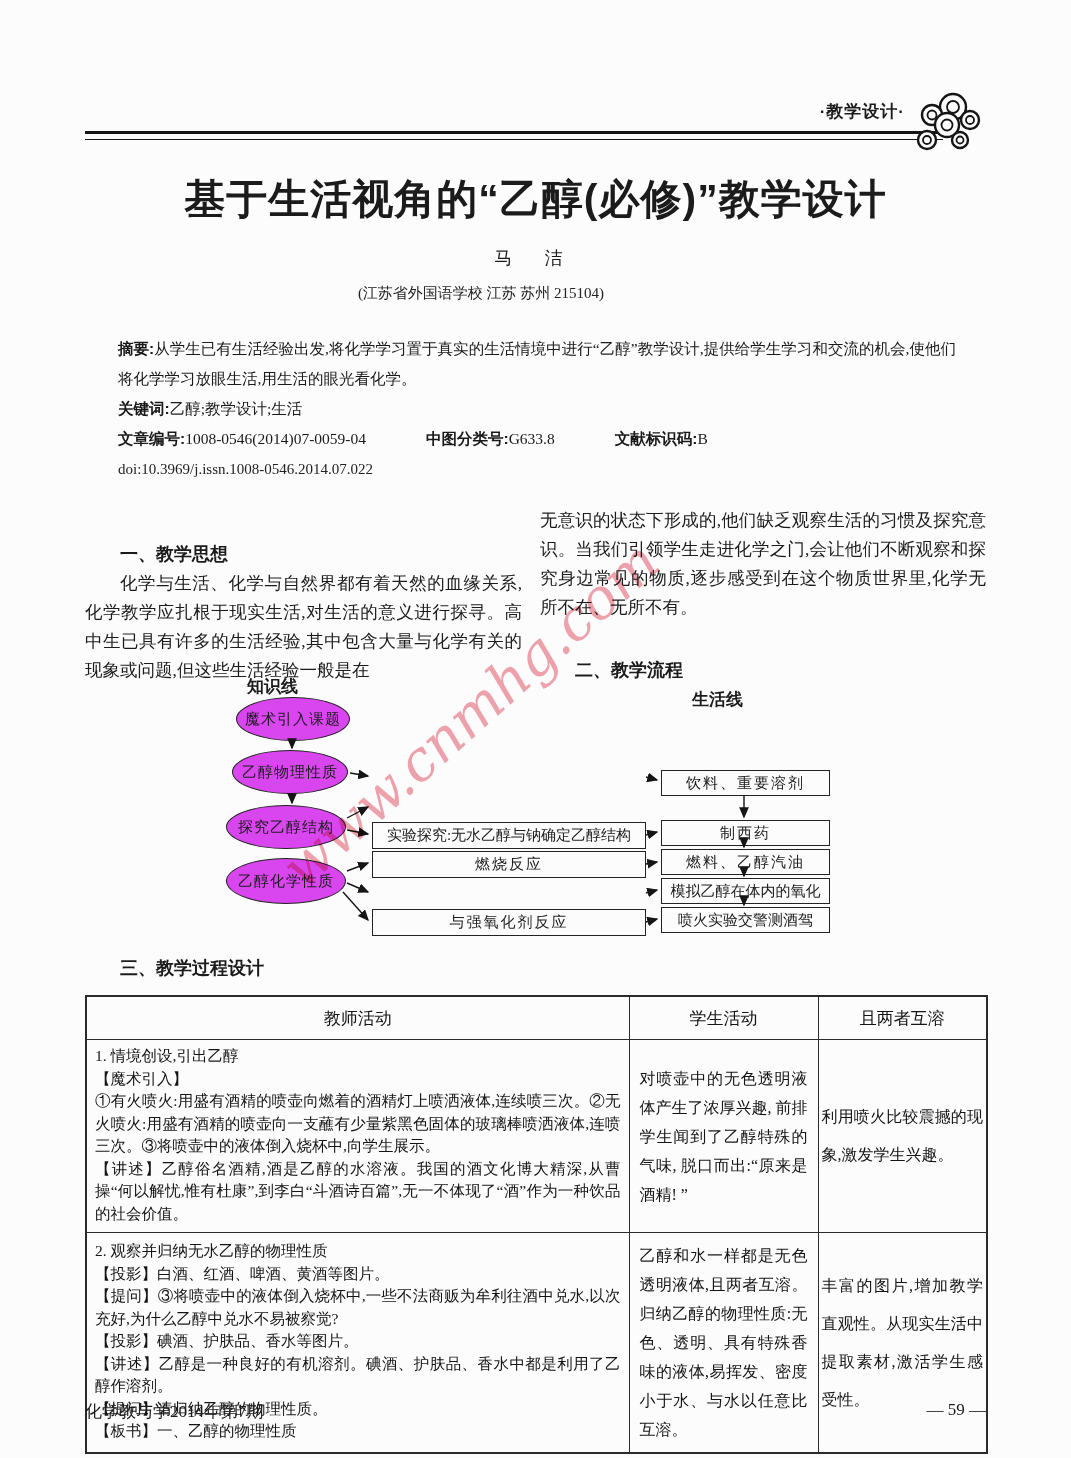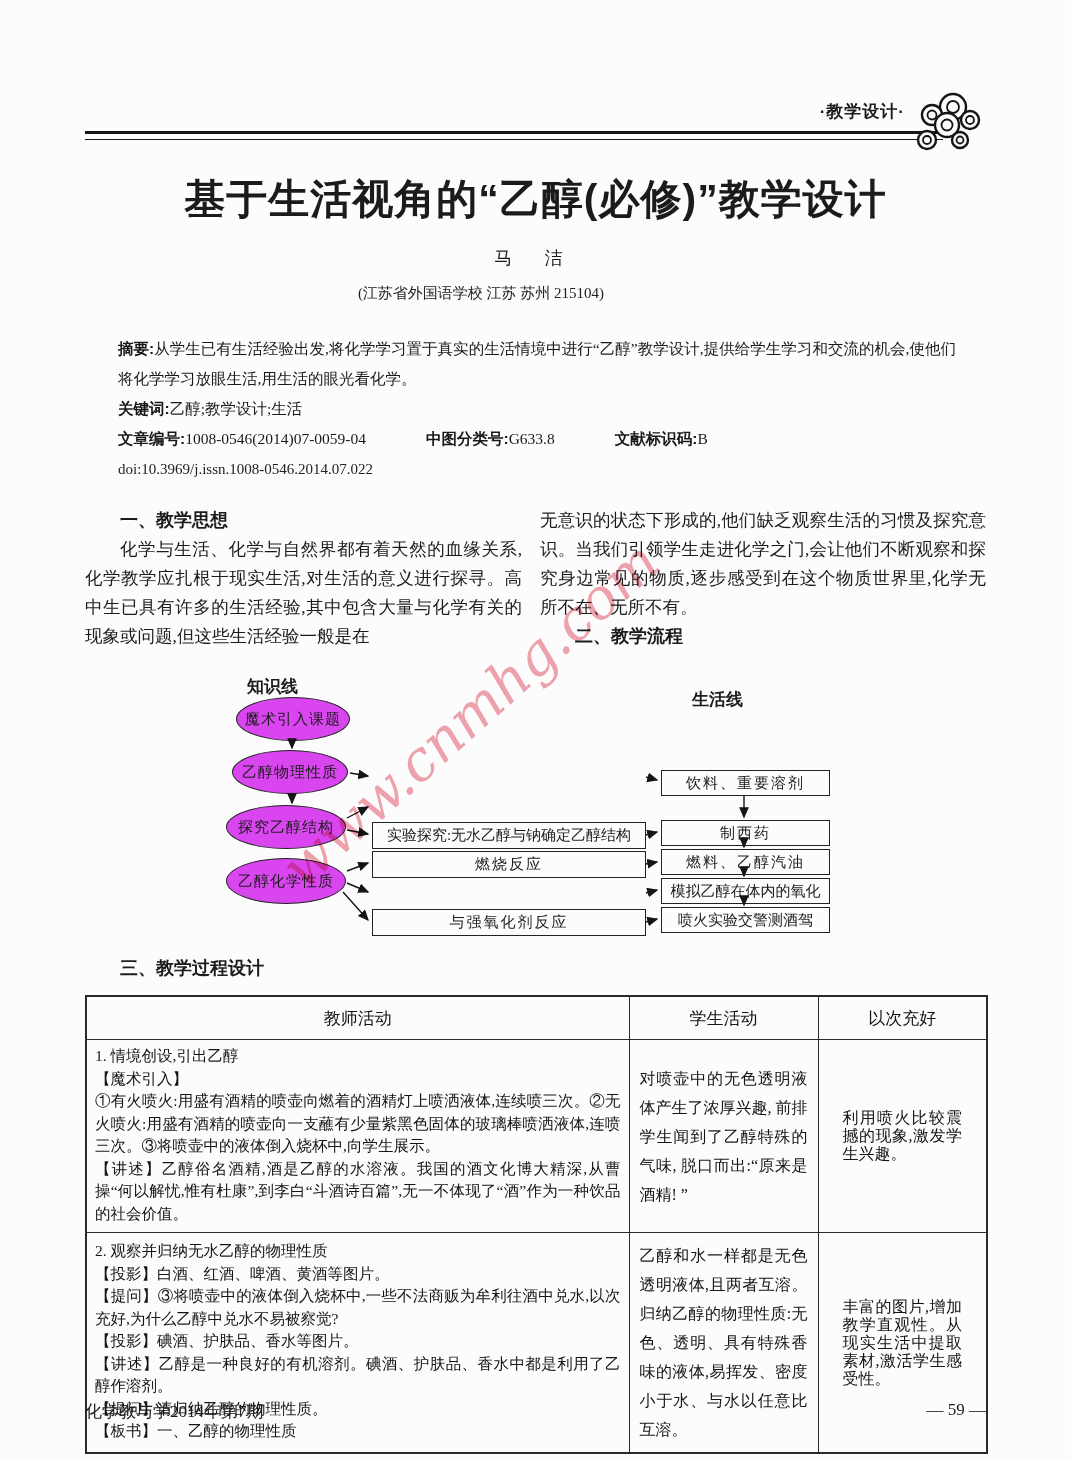--- a/index.html
+++ b/index.html
@@ -46,21 +46,21 @@
   }
   .abs .lbl{font-family:"Liberation Sans","DejaVu Sans",sans-serif;font-weight:bold;}
   .meta-row{display:flex;gap:60px;}
   .doi-line{font-size:15px;color:#222;}
 
   
   .col{position:absolute;top:506px;font-size:17.5px;line-height:29px;text-align:justify;}
   .col-l{left:85px;width:437px;}
   .col-r{left:540px;width:446px;}
   .h2{font-weight:bold;font-size:18px;font-family:"Liberation Sans","DejaVu Sans",sans-serif;}
-  .indent1{padding-left:35px;}
+  .indent1{padding-left:35px;margin-top:34px;}
   .p-indent{text-indent:2em;}
 
   
   .flow{position:absolute;left:0;top:670px;width:1071px;height:290px;font-size:15px;}
   .flow .lab{position:absolute;font-weight:bold;font-size:17px;font-family:"Liberation Sans","DejaVu Sans",sans-serif;}
   .ell{
     position:absolute;border:1.4px solid #222;border-radius:50%;
     display:flex;align-items:center;justify-content:center;
     background:#d946ef;text-align:right;letter-spacing:1px;
   }
@@ -76,21 +76,21 @@
   table.proc{
     position:absolute;left:85px;top:995px;width:901px;
     border-collapse:collapse;table-layout:fixed;
     font-size:15.5px;color:#141414;
   }
   table.proc th,table.proc td{border:1.2px solid #2a2a2a;vertical-align:middle;}
   table.proc{border:2px solid #2a2a2a;}
   table.proc th{font-weight:normal;font-size:17px;height:40px;text-align:center;}
   td.tcell{vertical-align:top;padding:5px 8px 7px 8px;line-height:22.5px;text-align:justify;}
   td.scell{padding:8px 10px;line-height:29px;font-size:16px;text-align:justify;}
-  td.dcell{padding:8px 24px;line-height:18px;font-size:16px;text-align:justify;}
+  td.dcell{padding:8px 3px;line-height:38px;font-size:16px;text-align:justify;}
 
   
   .footer{
     position:absolute;left:85px;top:1400px;width:901px;
     display:flex;justify-content:space-between;font-size:17px;
   }
 
   
   .watermark{
     position:absolute;left:190px;top:682px;width:560px;
@@ -206,21 +206,21 @@
   <table class="proc">
     <colgroup>
         <col style="width:543px">
         <col style="width:189px">
         <col style="width:169px">
       </colgroup>
     <thead>
       <tr>
         <th>教师活动</th>
         <th>学生活动</th>
-        <th>以次充好</th>
+        <th>且两者互溶</th>
       </tr>
     </thead>
     <tbody>
       <tr>
         <td class="tcell">
           <div>1. 情境创设,引出乙醇</div>
           <div>【魔术引入】</div>
           <div>①有火喷火:用盛有酒精的喷壶向燃着的酒精灯上喷洒液体,连续喷三次。②无火喷火:用盛有酒精的喷壶向一支蘸有少量紫黑色固体的玻璃棒喷洒液体,连喷三次。③将喷壶中的液体倒入烧杯中,向学生展示。</div>
           <div>【讲述】乙醇俗名酒精,酒是乙醇的水溶液。我国的酒文化博大精深,从曹操“何以解忧,惟有杜康”,到李白“斗酒诗百篇”,无一不体现了“酒”作为一种饮品的社会价值。</div>
         </td>

